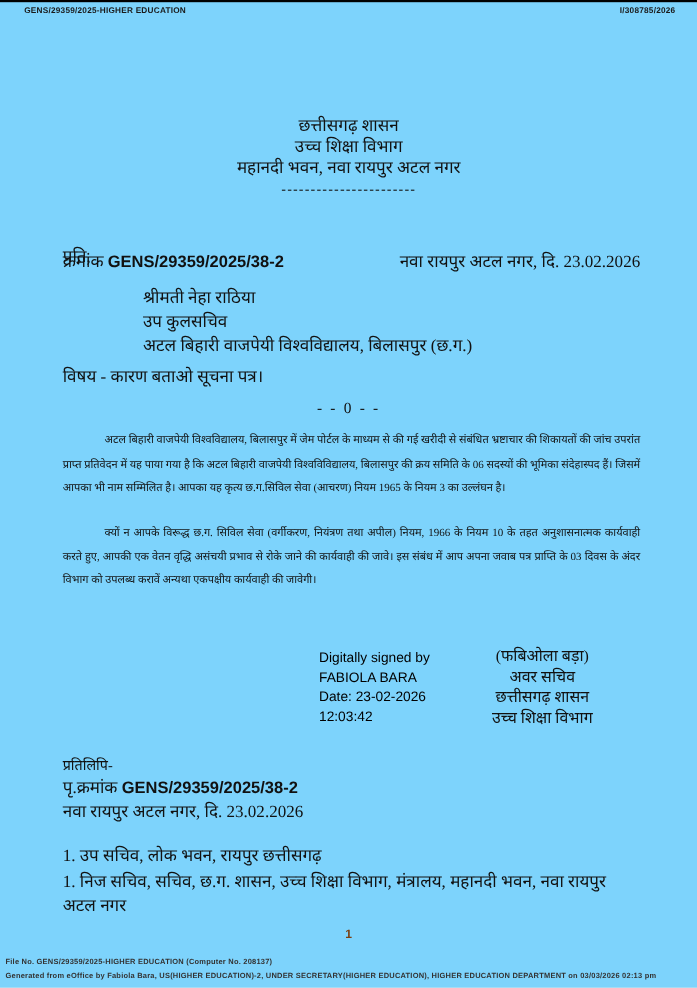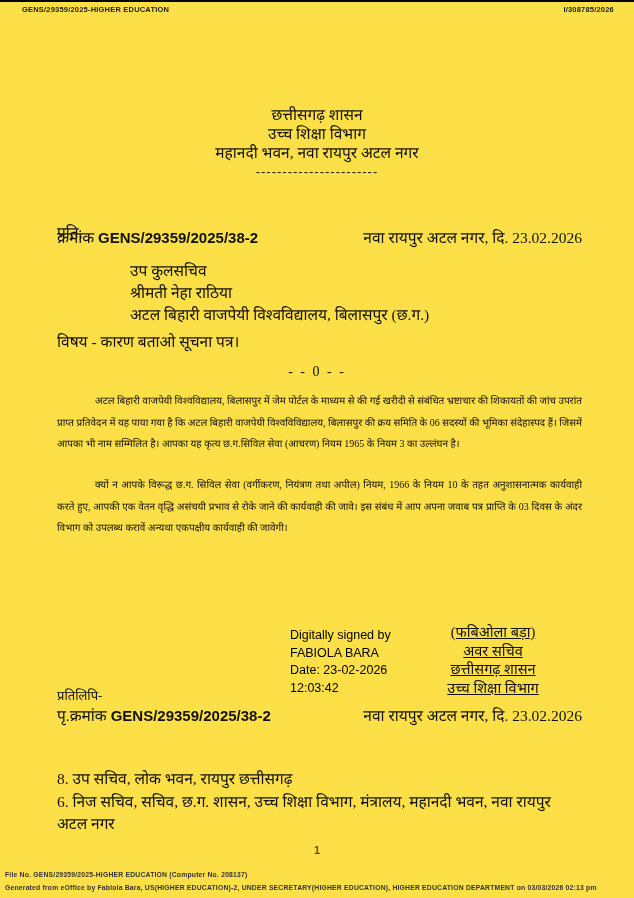--- a/index.html
+++ b/index.html
@@ -1,19 +1,19 @@
 <!DOCTYPE html>
 <html><head>
 <meta charset="utf-8">
 <style>
   html,body{margin:0;padding:0;background:#e8e8e8;}
   .page{
     position:relative;
     width:634px;height:898px;
-    background:#fde047;
+    background:#7dd3fc;
     font-family:"Liberation Serif", serif;
     color:#111;
     overflow:hidden;
     border-top:2px solid #000;
     box-sizing:border-box;
   }
   .hdr-row{
     position:absolute;top:3px;left:22px;right:20px;
     display:flex;justify-content:space-between;
     font-family:"Liberation Sans", sans-serif;
@@ -42,38 +42,38 @@
   .sep{position:absolute;top:362px;left:0;right:0;text-align:center;font-size:14px;letter-spacing:2px;}
   .para{
     position:absolute;left:57px;width:525px;
     font-size:10px;line-height:21.5px;
     text-align:justify;text-indent:38px;
   }
   .para1{top:388px;}
   .para2{top:472px;}
   .sig-block{
     position:absolute;top:586px;left:290px;
-    display:flex;align-items:flex-end;
+    display:flex;align-items:center;
   }
   .sig-digital{
     font-family:"Liberation Sans", sans-serif;
     font-size:12.5px;line-height:17.5px;color:#000;
     width:122px;
   }
   .sig-hindi{
-    margin-top:35px;margin-left:6px;
+    margin-left:6px;
     text-align:center;
     font-size:14.5px;line-height:18.5px;
     min-width:150px;
-    text-decoration:underline;
   }
   .endorse-line{
     position:absolute;top:702px;left:57px;width:525px;
     display:flex;justify-content:space-between;
     font-size:15.5px;
+    flex-direction:column;
   }
   .copy-label{position:absolute;top:684px;left:57px;font-size:13px;}
   .copies{
     position:absolute;top:766px;left:57px;width:525px;
     font-size:15.5px;line-height:22px;
   }
   .copies .copy-item{margin-bottom:1px;}
   .page-num{
     position:absolute;top:842px;left:0;right:0;
     text-align:center;
@@ -105,22 +105,22 @@
   </div>
 
   <div class="ref-line">
     <span><span>क्रमांक</span> <span class="ref-num">GENS/29359/2025/38-2</span></span>
     <span>नवा रायपुर अटल नगर, दि. 23.02.2026</span>
   </div>
 
   <div class="prati">प्रति,</div>
 
   <div class="recipient">
+    <div>श्रीमती नेहा राठिया</div>
     <div>उप कुलसचिव</div>
-    <div>श्रीमती नेहा राठिया</div>
     <div>अटल बिहारी वाजपेयी विश्वविद्यालय, बिलासपुर (छ.ग.)</div>
   </div>
 
   <div class="subject">विषय - कारण बताओ सूचना पत्र।</div>
 
   <div class="sep">- - 0 - -</div>
 
   <div class="para para1">अटल बिहारी वाजपेयी विश्वविद्यालय, बिलासपुर में जेम पोर्टल के माध्यम से की गई खरीदी से संबंधित भ्रष्टाचार की शिकायतों की जांच उपरांत प्राप्त प्रतिवेदन में यह पाया गया है कि अटल बिहारी वाजपेयी विश्वविविद्यालय, बिलासपुर की क्रय समिति के 06 सदस्यों की भूमिका संदेहास्पद हैं। जिसमें आपका भी नाम सम्मिलित है। आपका यह कृत्य छ.ग.सिविल सेवा (आचरण) नियम 1965 के नियम 3 का उल्लंघन है।</div>
 
   <div class="para para2">क्यों न आपके विरूद्ध छ.ग. सिविल सेवा (वर्गीकरण, नियंत्रण तथा अपील) नियम, 1966 के नियम 10 के तहत अनुशासनात्मक कार्यवाही करते हुए, आपकी एक वेतन वृद्धि असंचयी प्रभाव से रोके जाने की कार्यवाही की जावे। इस संबंध में आप अपना जवाब पत्र प्राप्ति के 03 दिवस के अंदर विभाग को उपलब्ध करावें अन्यथा एकपक्षीय कार्यवाही की जावेगी।</div>
@@ -141,22 +141,22 @@
   </div>
 
   <div class="endorse-line">
     <span><span>पृ.क्रमांक</span> <span class="ref-num">GENS/29359/2025/38-2</span></span>
     <span>नवा रायपुर अटल नगर, दि. 23.02.2026</span>
   </div>
 
   <div class="copy-label">प्रतिलिपि-</div>
 
   <div class="copies">
-    <div class="copy-item">8. उप सचिव, लोक भवन, रायपुर छत्तीसगढ़</div>
-    <div class="copy-item">6. निज सचिव, सचिव, छ.ग. शासन, उच्च शिक्षा विभाग, मंत्रालय, महानदी भवन, नवा रायपुर अटल नगर</div>
+    <div class="copy-item">1. उप सचिव, लोक भवन, रायपुर छत्तीसगढ़</div>
+    <div class="copy-item">1. निज सचिव, सचिव, छ.ग. शासन, उच्च शिक्षा विभाग, मंत्रालय, महानदी भवन, नवा रायपुर अटल नगर</div>
   </div>
 
   <div class="page-num">1</div>
 
   <div class="doc-footer">
     <div>File No. GENS/29359/2025-HIGHER EDUCATION (Computer No. 208137)</div>
     <div>Generated from eOffice by Fabiola Bara, US(HIGHER EDUCATION)-2, UNDER SECRETARY(HIGHER EDUCATION), HIGHER EDUCATION DEPARTMENT on 03/03/2026 02:13 pm</div>
   </div>
 
 </div>

